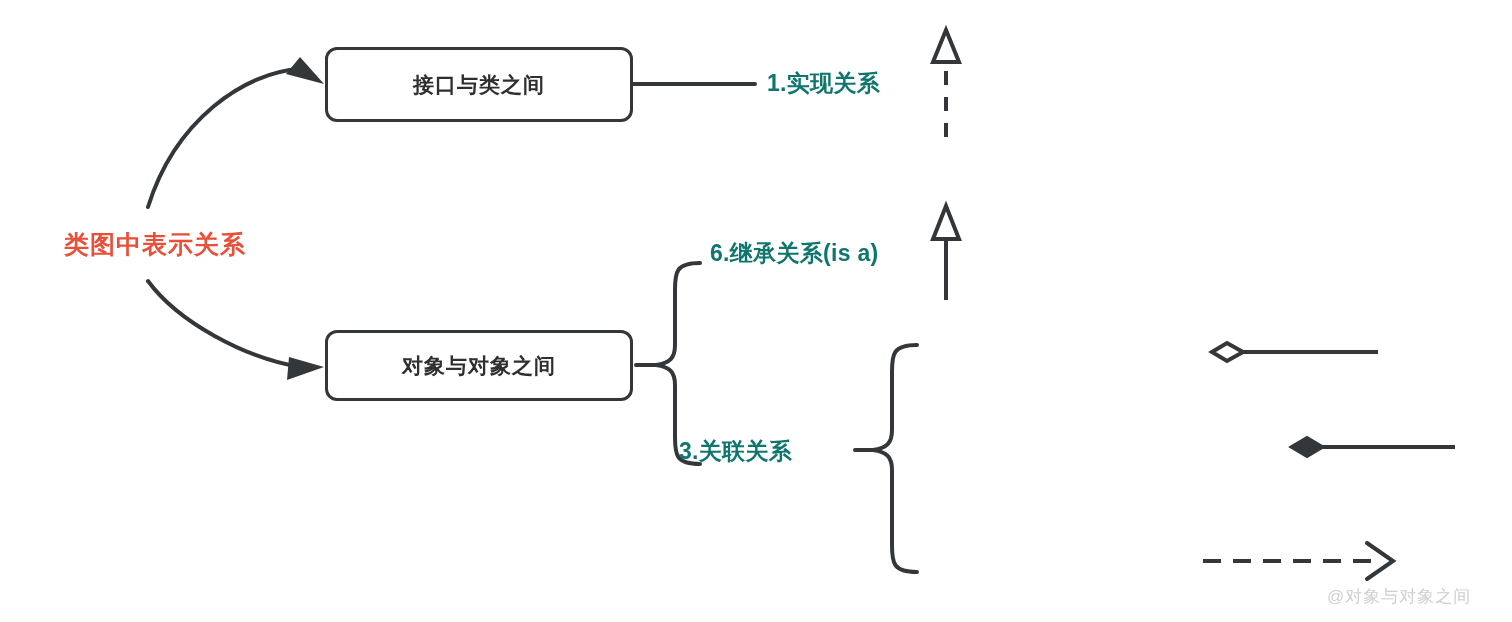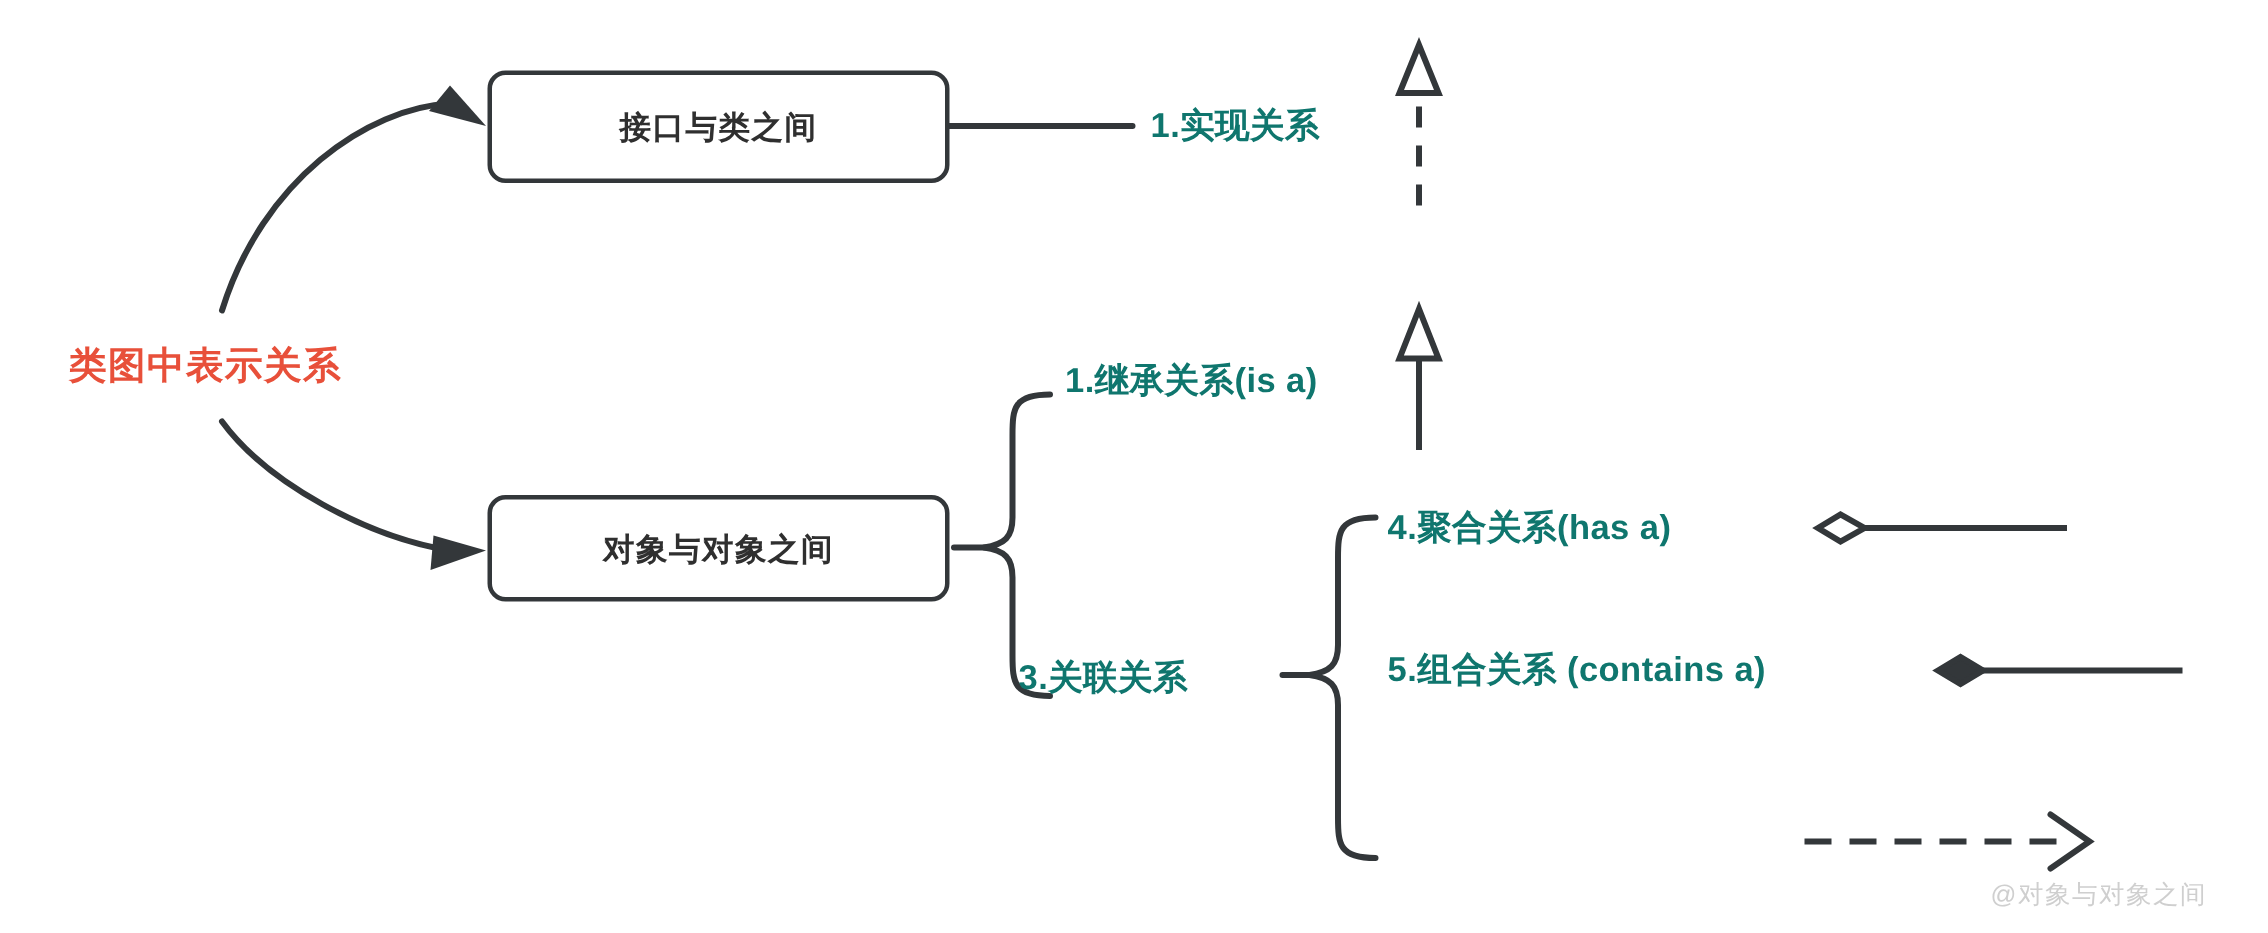--- a/index.html
+++ b/index.html
@@ -123,36 +123,34 @@
       <line x1="1322" y1="447" x2="1455" y2="447" stroke="#33373a" stroke-width="4" stroke-linecap="butt"></line>
       <polygon points="1292,447 1307,438 1322,447 1307,456" fill="#33373a" stroke="#33373a" stroke-width="4" stroke-linejoin="miter"></polygon>
     </g>
 
     <g>
       <line x1="1203" y1="561" x2="1372" y2="561" stroke="#33373a" stroke-width="4" stroke-dasharray="18 12" stroke-linecap="butt"></line>
       <polyline points="1367,543 1393,561 1367,579" fill="none" stroke="#33373a" stroke-width="4" stroke-linecap="round" stroke-linejoin="miter"></polyline>
     </g>
   </svg>
 
-  <div class="lbl root-label" style="left:46px; top:232px;">类图中表示关系</div>
+  <div class="lbl root-label" style="left:64px; top:232px;">类图中表示关系</div>
 
   <div class="box" style="left:325px; top:330px; width:308px; height:71px;">
     <span class="box-label">对象与对象之间</span>
   </div>
 
   <div class="box" style="left:325px; top:47px; width:308px; height:75px;">
     <span class="box-label">接口与类之间</span>
   </div>
 
   <div class="lbl red-label" style="left:767px; top:72px;">1.实现关系</div>
 
-  <div class="lbl red-label" style="left:710px; top:242px;">1.继承关系(is a)</div>
+  <div class="lbl red-label" style="left:710px; top:242px;">6.继承关系(is a)</div>
 
   <div class="lbl red-label" style="left:679px; top:440px;">3.关联关系</div>
 
-  <div class="lbl red-label" style="left:925px; top:340px;">4.聚合关系(has a)</div>
 
-  <div class="lbl red-label" style="left:925px; top:435px;">5.组合关系 (contains a)</div>
 
 
   <div class="lbl watermark" style="left:1327px; top:588px;">@对象与对象之间</div>
 
 </div>
 
 </body></html>

